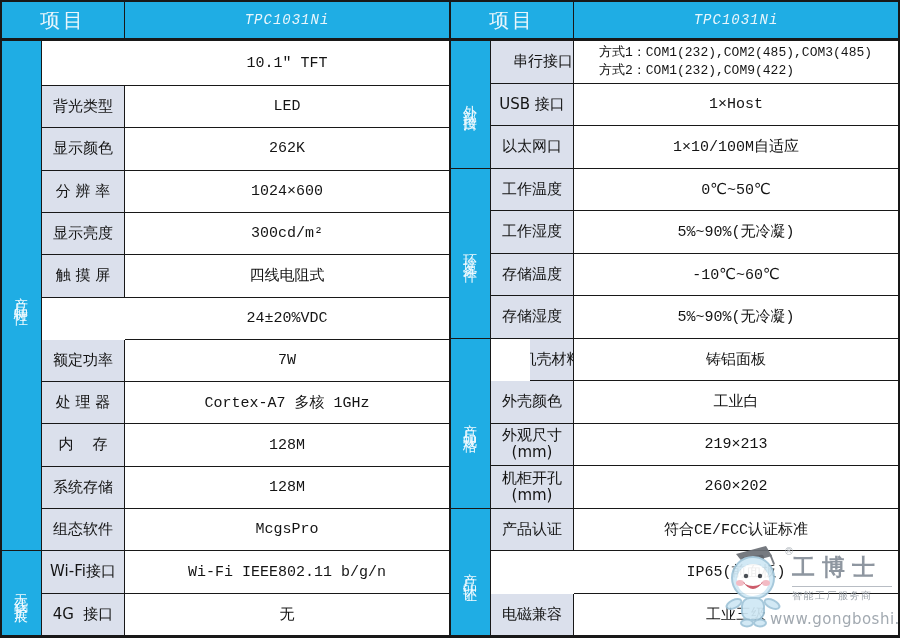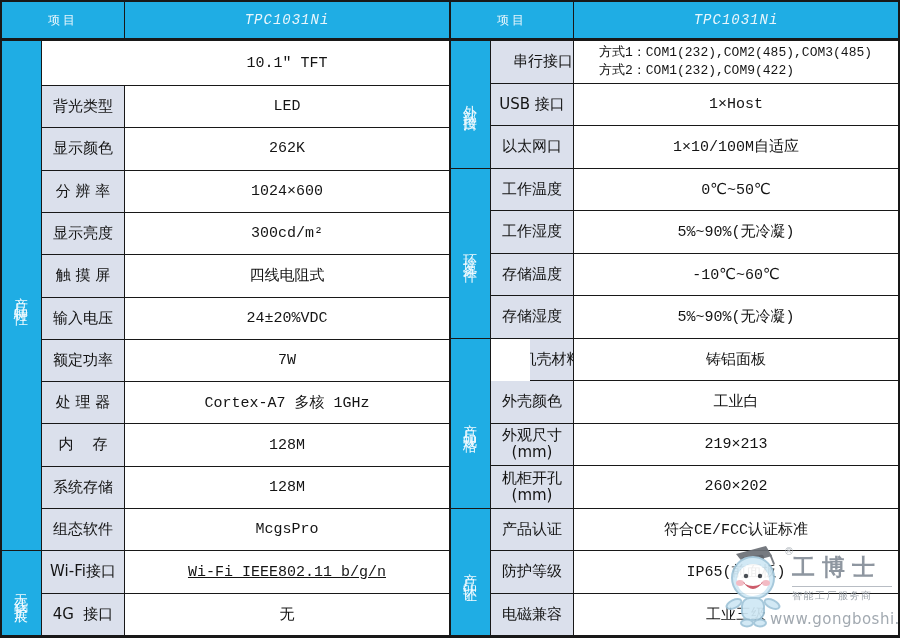--- a/index.html
+++ b/index.html
@@ -9,21 +9,21 @@
     font-family:"DejaVu Sans", sans-serif;
   }
   .half { flex:1; display:grid; grid-template-columns:40px 83px 1fr; grid-template-rows:39px repeat(14,1fr); }
   .half.right { border-left:2px solid #181818; }
 
   .cell {
     border-right:1px solid #181818; border-bottom:1px solid #181818;
     display:flex; align-items:center; justify-content:center;
     font-size:15px; color:#141414; background:#fff; box-sizing:border-box; overflow:hidden;
   }
-  .header { background:#1FADE4; color:#E9F6FC; font-size:12px; letter-spacing:3px; border-bottom-width:3px; }
+  .header { background:#1FADE4; color:#E9F6FC; font-size:20px; letter-spacing:3px; border-bottom-width:3px; }
   .header.item { grid-column:1 / 3; grid-row:1; }
   .header.product { grid-column:3; grid-row:1; border-right:none; font-family:"Liberation Mono","DejaVu Sans",monospace; letter-spacing:1px; font-size:14px;font-style:italic; }
   .group {
     grid-column:1; background:#1FADE4; color:#F2FAFE;
     writing-mode:vertical-rl; text-orientation:upright;
     letter-spacing:5px; font-size:14px;
   }
   .param { grid-column:2; background:#DBE0EC; white-space:pre; flex-direction:column; line-height:1.15; }
   .param .sub { font-size:15px; }
   .val {
@@ -57,34 +57,33 @@
       <div class="cell param" style="grid-row: 3;"><span>背光类型</span></div>
       <div class="cell val" style="grid-row: 3;">LED</div>
       <div class="cell param" style="grid-row: 4;"><span>显示颜色</span></div>
       <div class="cell val" style="grid-row: 4;">262K</div>
       <div class="cell param" style="grid-row: 5;"><span>分 辨 率</span></div>
       <div class="cell val" style="grid-row: 5;">1024×600</div>
       <div class="cell param" style="grid-row: 6;"><span>显示亮度</span></div>
       <div class="cell val" style="grid-row: 6;">300cd/m²</div>
       <div class="cell param" style="grid-row: 7;"><span>触 摸 屏</span></div>
       <div class="cell val" style="grid-row: 7;">四线电阻式</div>
-      <div class="cell param" style="grid-row: 8;"><span>输入电压</span></div>
       <div class="cell val" style="grid-row: 8;">24±20%VDC</div>
       <div class="cell param" style="grid-row: 9;"><span>额定功率</span></div>
       <div class="cell val" style="grid-row: 9;">7W</div>
       <div class="cell param" style="grid-row: 10;"><span>处 理 器</span></div>
       <div class="cell val" style="grid-row: 10;">Cortex-A7 多核 1GHz</div>
       <div class="cell param" style="grid-row: 11;"><span>内    存</span></div>
       <div class="cell val" style="grid-row: 11;">128M</div>
       <div class="cell param" style="grid-row: 12;"><span>系统存储</span></div>
       <div class="cell val" style="grid-row: 12;">128M</div>
       <div class="cell param" style="grid-row: 13;"><span>组态软件</span></div>
       <div class="cell val" style="grid-row: 13;">McgsPro</div>
       <div class="cell param" style="grid-row: 14;"><span>Wi-Fi接口</span></div>
-      <div class="cell val" style="grid-row: 14; text-decoration: underline;">Wi-Fi IEEE802.11 b/g/n</div>
+      <div class="cell val" style="grid-row: 14;">Wi-Fi IEEE802.11 b/g/n</div>
       <div class="cell param" style="grid-row: 15;"><span>4G  接口</span></div>
       <div class="cell val" style="grid-row: 15;">无</div>
     </section>
 
   <section class="half right">
     <div class="cell header item">项目</div>
     <div class="cell header product">TPC1031Ni</div>
   <div class="cell group" style="grid-row: 2 / span 3;">外部接口</div>
       <div class="cell group" style="grid-row: 5 / span 4;">环境条件</div>
       <div class="cell group" style="grid-row: 9 / span 4;">产品规格</div>
@@ -107,21 +106,20 @@
       <div class="cell param" style="grid-row: 9; margin-left: 39px;"><span>机壳材料</span></div>
       <div class="cell param" style="grid-row: 10;"><span>外壳颜色</span></div>
       <div class="cell val" style="grid-row: 9;">铸铝面板</div>
       <div class="cell val" style="grid-row: 10;">工业白</div>
       <div class="cell param" style="grid-row: 11;"><span>外观尺寸</span><span class="sub">(mm)</span></div>
       <div class="cell val" style="grid-row: 11;">219×213</div>
       <div class="cell param" style="grid-row: 12;"><span>机柜开孔</span><span class="sub">(mm)</span></div>
       <div class="cell val" style="grid-row: 12;">260×202</div>
       <div class="cell param" style="grid-row: 13;"><span>产品认证</span></div>
       <div class="cell val" style="grid-row: 13;">符合CE/FCC认证标准</div>
-      <div class="cell param" style="grid-row: 14;"><span>防护等级</span></div>
       <div class="cell val" style="grid-row: 14;">IP65(前面板)</div>
       <div class="cell param" style="grid-row: 15;"><span>电磁兼容</span></div>
       <div class="cell val" style="grid-row: 15;">工业三级</div>
     </section>
 
   <div class="watermark">
     <svg class="wm-mascot" width="64" height="88" viewBox="0 0 64 88">
 
       <polygon points="14,12 44,4 50,14 22,22" fill="#6b6f76"></polygon>
       <rect x="20" y="14" width="22" height="6" rx="2" fill="#555a61" transform="rotate(-8 31 17)"></rect>

